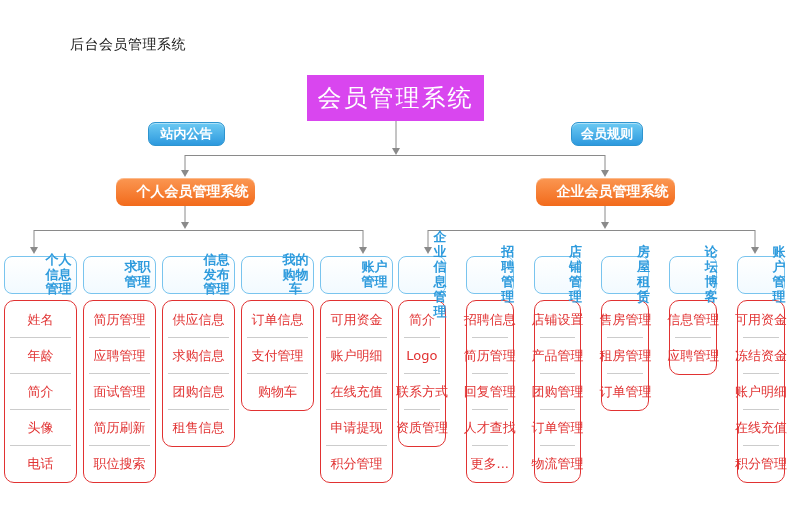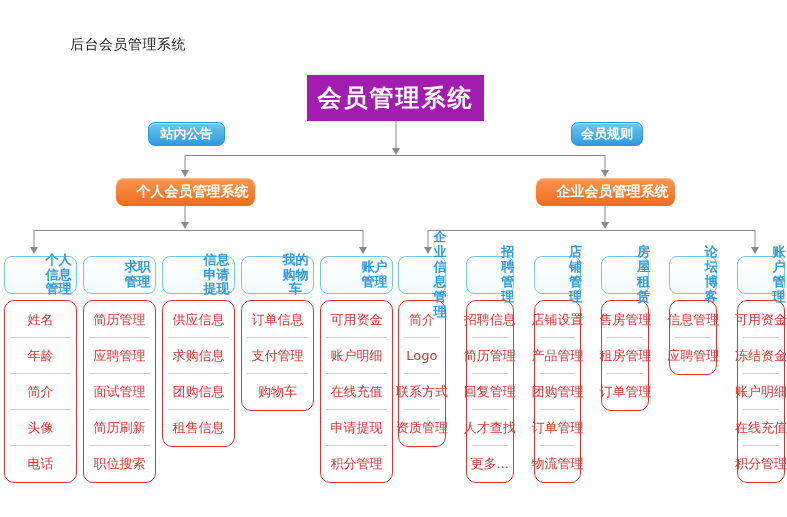--- a/index.html
+++ b/index.html
@@ -7,21 +7,21 @@
     position:relative; width:787px; height:517px; background:#ffffff;
     font-family:"DejaVu Sans","Liberation Sans",sans-serif; overflow:hidden;
   }
   .page-title {
     position:absolute; left:70px; top:36px;
     font-size:14px; color:#1a1a1a; letter-spacing:0.5px;
   }
   .connectors { position:absolute; left:0; top:0; width:787px; height:517px; }
   .root-node {
     position:absolute; left:307px; top:75px; width:177px; height:46px;
-    background:#a21caf; color:#ffffff; font-size:24px; font-weight:bold;
+    background:#d946ef; color:#ffffff; font-size:24px; font-weight:normal;
     display:flex; align-items:center; justify-content:center; letter-spacing:2px;
   }
   .note-pill {
     position:absolute; top:122px; height:24px; box-sizing:border-box;
     background:linear-gradient(#6ccaf3,#2d99de); border:1px solid #2d94cf; border-radius:7px;
     color:#ffffff; font-size:13px; font-weight:bold;
     display:flex; align-items:center; justify-content:center;
     box-shadow:inset 0 1px 0 rgba(255,255,255,0.45);
   }
   #note-left  { left:148px; width:77px; }
@@ -120,21 +120,21 @@
         <div class="col-items">
           <div class="col-item">简历管理</div>
           <div class="col-item">应聘管理</div>
           <div class="col-item">面试管理</div>
           <div class="col-item">简历刷新</div>
           <div class="col-item">职位搜索</div>
         </div>
       </div>
       <div class="chart-column">
         <div class="col-header">信息
-申请提现</div>
+发布管理</div>
         <div class="col-items">
           <div class="col-item">供应信息</div>
           <div class="col-item">求购信息</div>
           <div class="col-item">团购信息</div>
           <div class="col-item">租售信息</div>
         </div>
       </div>
       <div class="chart-column">
         <div class="col-header">我的
 购物车</div>

